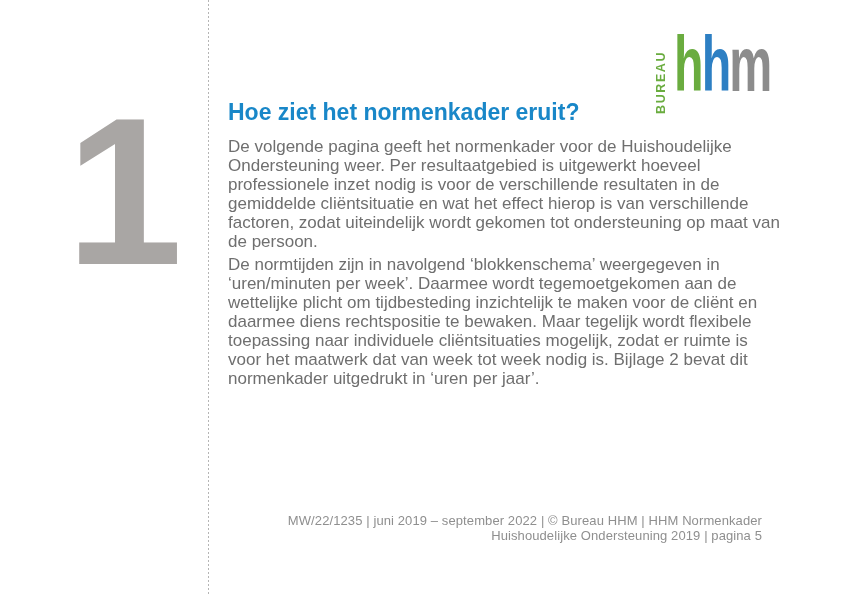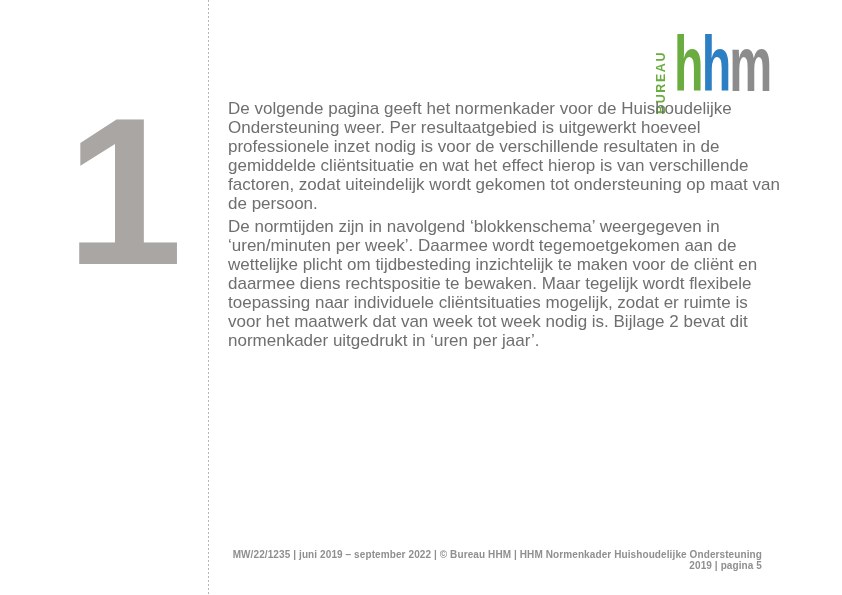--- a/index.html
+++ b/index.html
@@ -95,44 +95,44 @@
     font-size: 17px;
     line-height: 19px;
     color: #6f6f6f;
   }
 
   
   .footer {
     position: absolute;
     left: 228px;
     right: 80px;
-    top: 549px;
+    top: 513px;
     text-align: right;
-    font-size: 10px;
+    font-size: 13px;
     color: #8f8f8f;
     letter-spacing: 0.1px;
-    font-weight: bold;
   }
 </style>
 </head>
 <body>
 
 <div class="page">
 
   <div class="divider"></div>
 
   <div class="chapter-number" style="color: rgb(169, 166, 164);">1</div>
 
   <div class="logo">
     <div class="logo-bureau" style="color: rgb(106, 172, 63);">BUREAU</div>
     <div class="logo-hhm">
       <span style="color: rgb(106, 172, 63);">h</span><span style="color: rgb(45, 127, 195);">h</span><span style="color: rgb(140, 140, 140);">m</span>
     </div>
   </div>
 
   <div class="content">
+    <h1 style="color: rgb(25, 135, 200);">Hoe ziet het normenkader eruit?</h1>
     <p>De volgende pagina geeft het normenkader voor de Huishoudelijke Ondersteuning weer. Per resultaatgebied is uitgewerkt hoeveel professionele inzet nodig is voor de verschillende resultaten in de gemiddelde cliëntsituatie en wat het effect hierop is van verschillende factoren, zodat uiteindelijk wordt gekomen tot ondersteuning op maat van de persoon.</p>
     <p>De normtijden zijn in navolgend ‘blokkenschema’ weergegeven in ‘uren/minuten per week’. Daarmee wordt tegemoetgekomen aan de wettelijke plicht om tijdbesteding inzichtelijk te maken voor de cliënt en daarmee diens rechtspositie te bewaken. Maar tegelijk wordt flexibele toepassing naar individuele cliëntsituaties mogelijk, zodat er ruimte is voor het maatwerk dat van week tot week nodig is. Bijlage 2 bevat dit normenkader uitgedrukt in ‘uren per jaar’.</p>
   </div>
 
   <div class="footer">MW/22/1235 | juni 2019 – september 2022 | © Bureau HHM | HHM Normenkader Huishoudelijke Ondersteuning 2019 | pagina 5</div>
 
 </div>
 
 </body></html>

